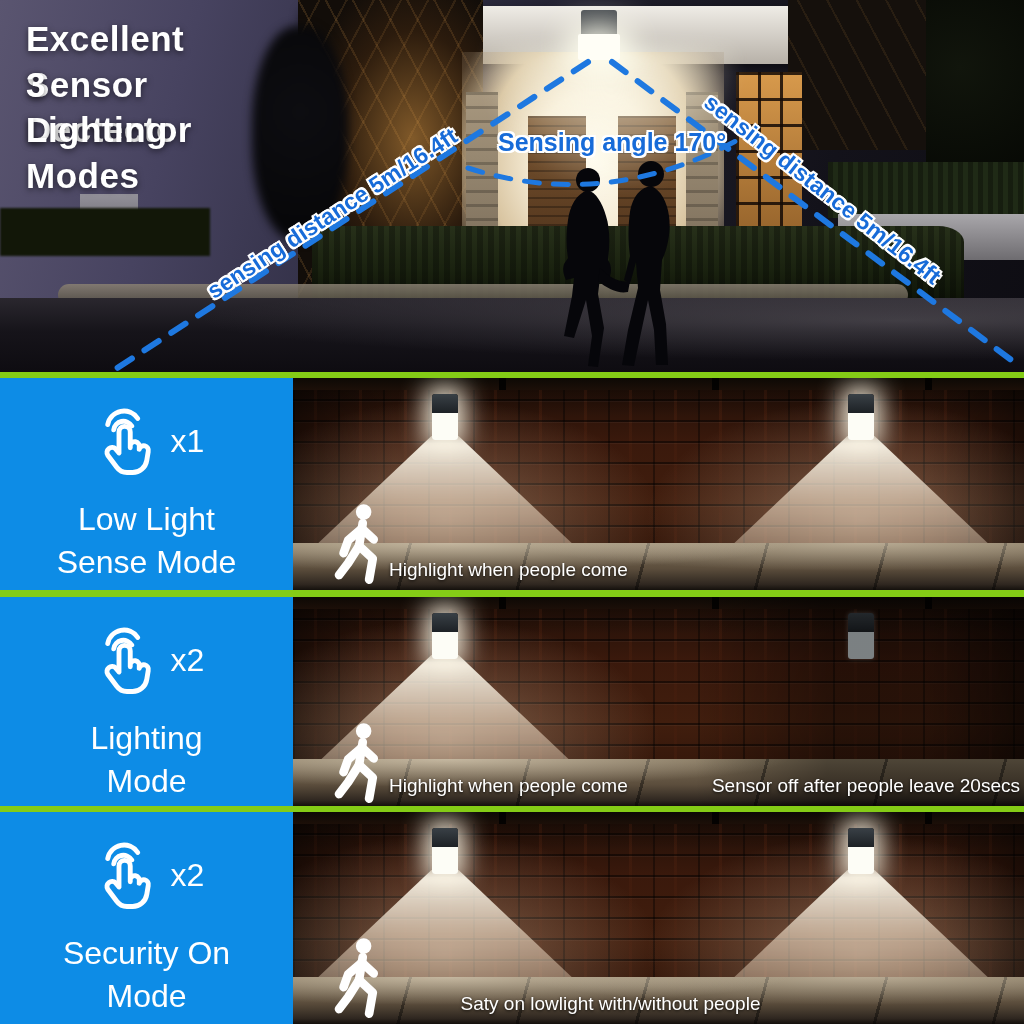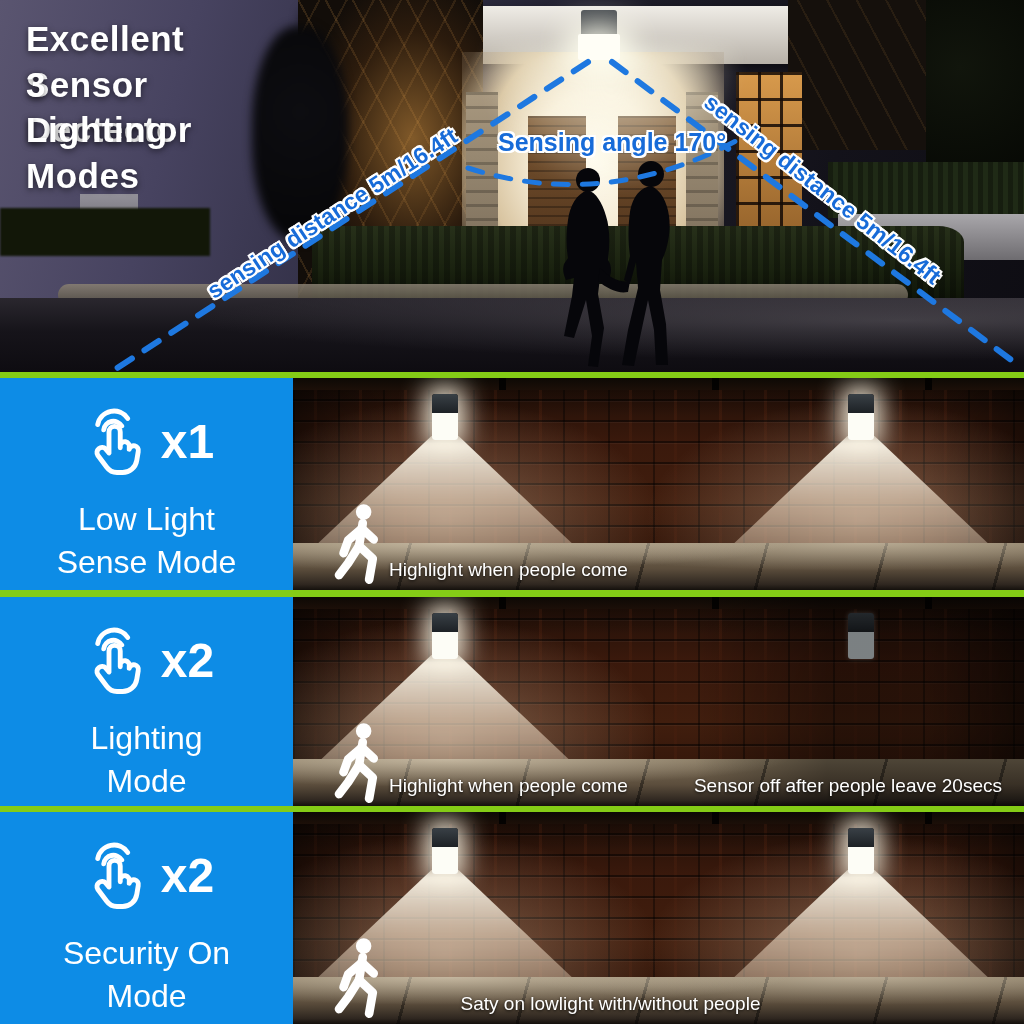--- a/index.html
+++ b/index.html
@@ -72,21 +72,21 @@
 
   
   .mode-row{display:flex;width:1024px;}
   .row-1{height:212px;margin-top:6px;}
   .row-2{height:209px;margin-top:7px;}
   .row-3{height:212px;margin-top:6px;}
   .panel{width:293px;flex:0 0 293px;background:#0d8ce6;color:#fff;display:flex;flex-direction:column;
     align-items:center;justify-content:flex-start;padding-top:24px;box-sizing:border-box;}
   .tap-wrap{display:flex;align-items:center;gap:10px;height:78px;}
   .tap-wrap svg{width:72px;height:72px;}
-  .tap-count{font-size:48px;font-weight:bold;}
+  .tap-count{font-size:32px;font-weight:normal;}
   .mode-name{margin-top:18px;font-size:32px;line-height:1.35;text-align:center;}
 
   .wall{position:relative;flex:1;overflow:hidden;
     background-color:#2e150c;
     background-image:
       repeating-linear-gradient(to bottom, rgba(0,0,0,.5) 0 2px, rgba(255,255,255,.04) 2px 3px, transparent 3px 21px),
       repeating-linear-gradient(to right, rgba(0,0,0,.38) 0 2px, transparent 2px 45px),
       repeating-linear-gradient(to right, transparent 0 21px, rgba(70,30,14,.55) 21px 24px, transparent 24px 45px),
       linear-gradient(to bottom, #1d0e07, #3a190c 30%, #411e0e 60%, #2a1208 100%);}
   .wall::before{content:"";position:absolute;inset:0;z-index:1;
@@ -114,21 +114,21 @@
       repeating-linear-gradient(105deg, transparent 0 112px, rgba(0,0,0,.4) 112px 115px),
       linear-gradient(to bottom,#7e7059 0%,#5b4d3c 55%,#2f2720 88%,#14100c 100%);}
   .sidewalk::before{content:"";position:absolute;inset:0;
     background:radial-gradient(ellipse at 21% 0%, rgba(255,242,218,.55), transparent 42%),
                radial-gradient(ellipse at 78% 0%, rgba(255,242,218,.45), transparent 42%);}
   .dim-right .sidewalk::before{background:radial-gradient(ellipse at 21% 0%, rgba(255,242,218,.55), transparent 42%);}
   .dim-right::after{content:"";position:absolute;top:0;bottom:0;right:0;width:45%;z-index:5;
     background:linear-gradient(to right, transparent, rgba(0,0,0,.38) 40%);}
   .walker{position:absolute;left:38px;top:124px;width:58px;height:84px;z-index:6;}
   .captions{position:absolute;left:0;right:0;bottom:9px;z-index:7;display:flex;justify-content:space-between;
-    padding:0 22px 0 96px;color:#fff;font-size:19px;text-shadow:0 1px 3px rgba(0,0,0,.8);white-space:nowrap;}
+    padding:0 4px 0 96px;color:#fff;font-size:19px;text-shadow:0 1px 3px rgba(0,0,0,.8);white-space:nowrap;}
   .captions.center{justify-content:center;padding:0;transform:translateX(-48px);}
 </style>
 </head>
 <body>
 
 <div class="stage">
 
   <section class="hero">
     <div class="soffit"></div>
     <div class="facade-left"></div>

